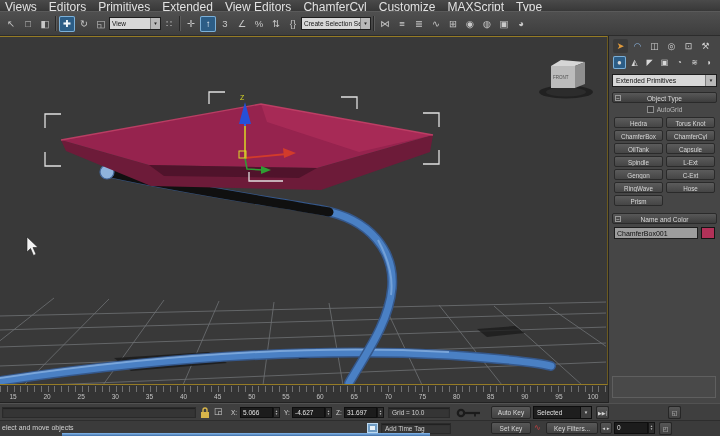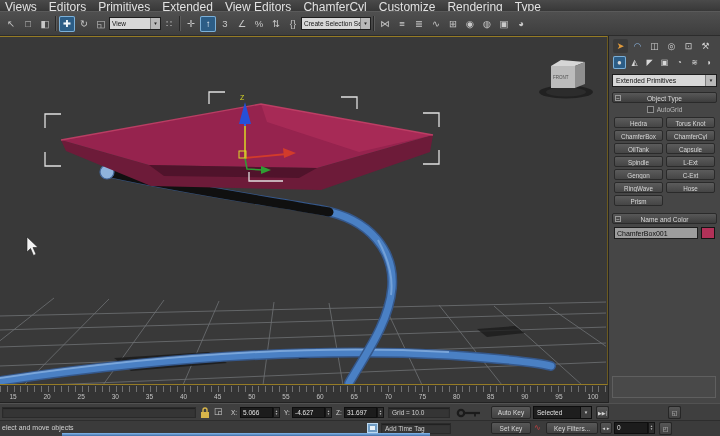--- a/index.html
+++ b/index.html
@@ -83,21 +83,21 @@
 <div id="app">
 
   <div class="menubar">
     <span class="menu-item">Views</span>
       <span class="menu-item">Editors</span>
       <span class="menu-item">Primitives</span>
       <span class="menu-item">Extended</span>
       <span class="menu-item">View Editors</span>
       <span class="menu-item">ChamferCyl</span>
       <span class="menu-item">Customize</span>
-      <span class="menu-item">Rendering</span>
+      <span class="menu-item">MAXScript</span>
       <span class="menu-item">Type</span>
   </div>
 
   <div class="toolbar">
     <div class="tb-group">
       <span class="tbtn">↖</span>
         <span class="tbtn">□</span>
         <span class="tbtn">◧</span>
     </div>
     <span class="tsep"></span>

